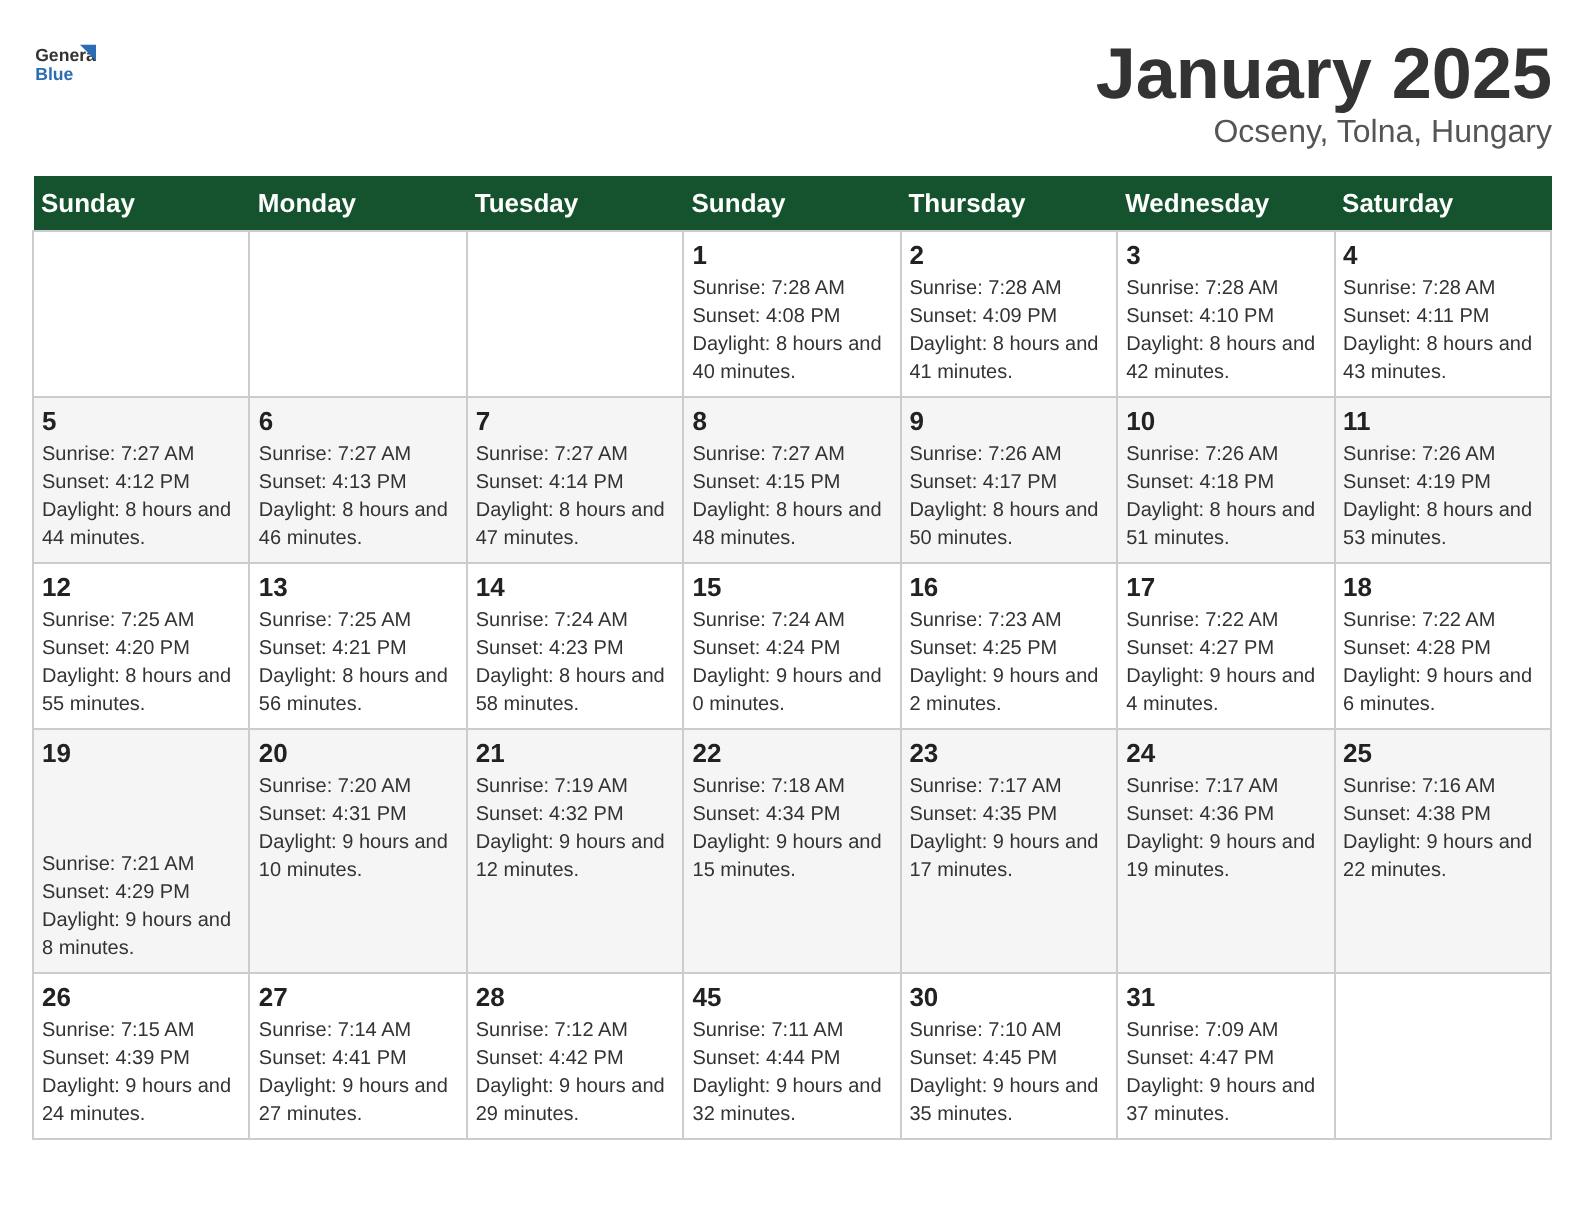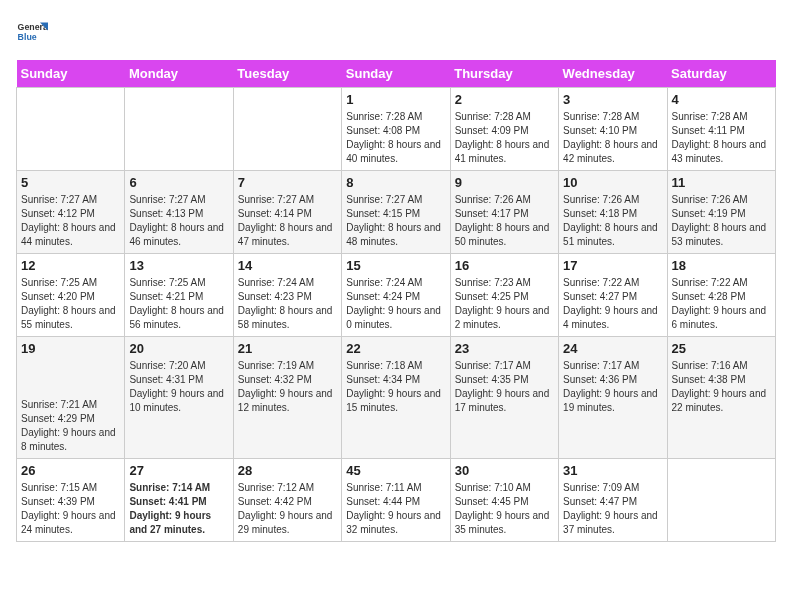--- a/index.html
+++ b/index.html
@@ -36,21 +36,21 @@
     .subtitle {
       font-size: 16px;
       color: #555;
     }
     table {
       width: 100%;
       border-collapse: collapse;
       font-size: 11px;
     }
     thead tr th {
-      background-color: #d946ef;
+      background-color: #14532d;
       color: #fff;
       padding: 6px 4px;
       text-align: left;
       font-size: 13px;
       font-weight: bold;
     }
     tbody tr td {
       border: 1px solid #ccc;
       vertical-align: top;
       padding: 4px;
@@ -79,20 +79,24 @@
 </head>
 <body>
 
 <div class="header-area">
   <div class="logo">
     <svg class="logo-icon" viewBox="0 0 40 40" xmlns="http://www.w3.org/2000/svg">
       <text x="2" y="18" font-size="11" font-weight="bold" fill="#333" font-family="Arial">General</text>
       <text x="2" y="30" font-size="11" font-weight="bold" fill="#2a6db5" font-family="Arial">Blue</text>
       <polygon points="30,8 40,8 40,18" fill="#2a6db5"></polygon>
     </svg>
+  </div>
+  <div class="title-area">
+    <div class="main-title">January 2025</div>
+    <div class="subtitle">Ocseny, Tolna, Hungary</div>
   </div>
 </div>
 
 <table>
   <thead>
     <tr>
     <th>Sunday</th>
         <th>Monday</th>
         <th>Tuesday</th>
         <th>Sunday</th>
@@ -265,21 +269,21 @@
       </tr>
       <tr>
         <td>
           <div class="day-number">26</div>
           <div class="day-info" style="white-space: pre-line;">Sunrise: 7:15 AM
 Sunset: 4:39 PM
 Daylight: 9 hours and 24 minutes.</div>
         </td>
         <td>
           <div class="day-number">27</div>
-          <div class="day-info" style="white-space: pre-line; font-weight: bold;">Sunrise: 7:14 AM
+          <div class="day-info" style="white-space: pre-line;">Sunrise: 7:14 AM
 Sunset: 4:41 PM
 Daylight: 9 hours and 27 minutes.</div>
         </td>
         <td>
           <div class="day-number">28</div>
           <div class="day-info" style="white-space: pre-line;">Sunrise: 7:12 AM
 Sunset: 4:42 PM
 Daylight: 9 hours and 29 minutes.</div>
         </td>
         <td>

